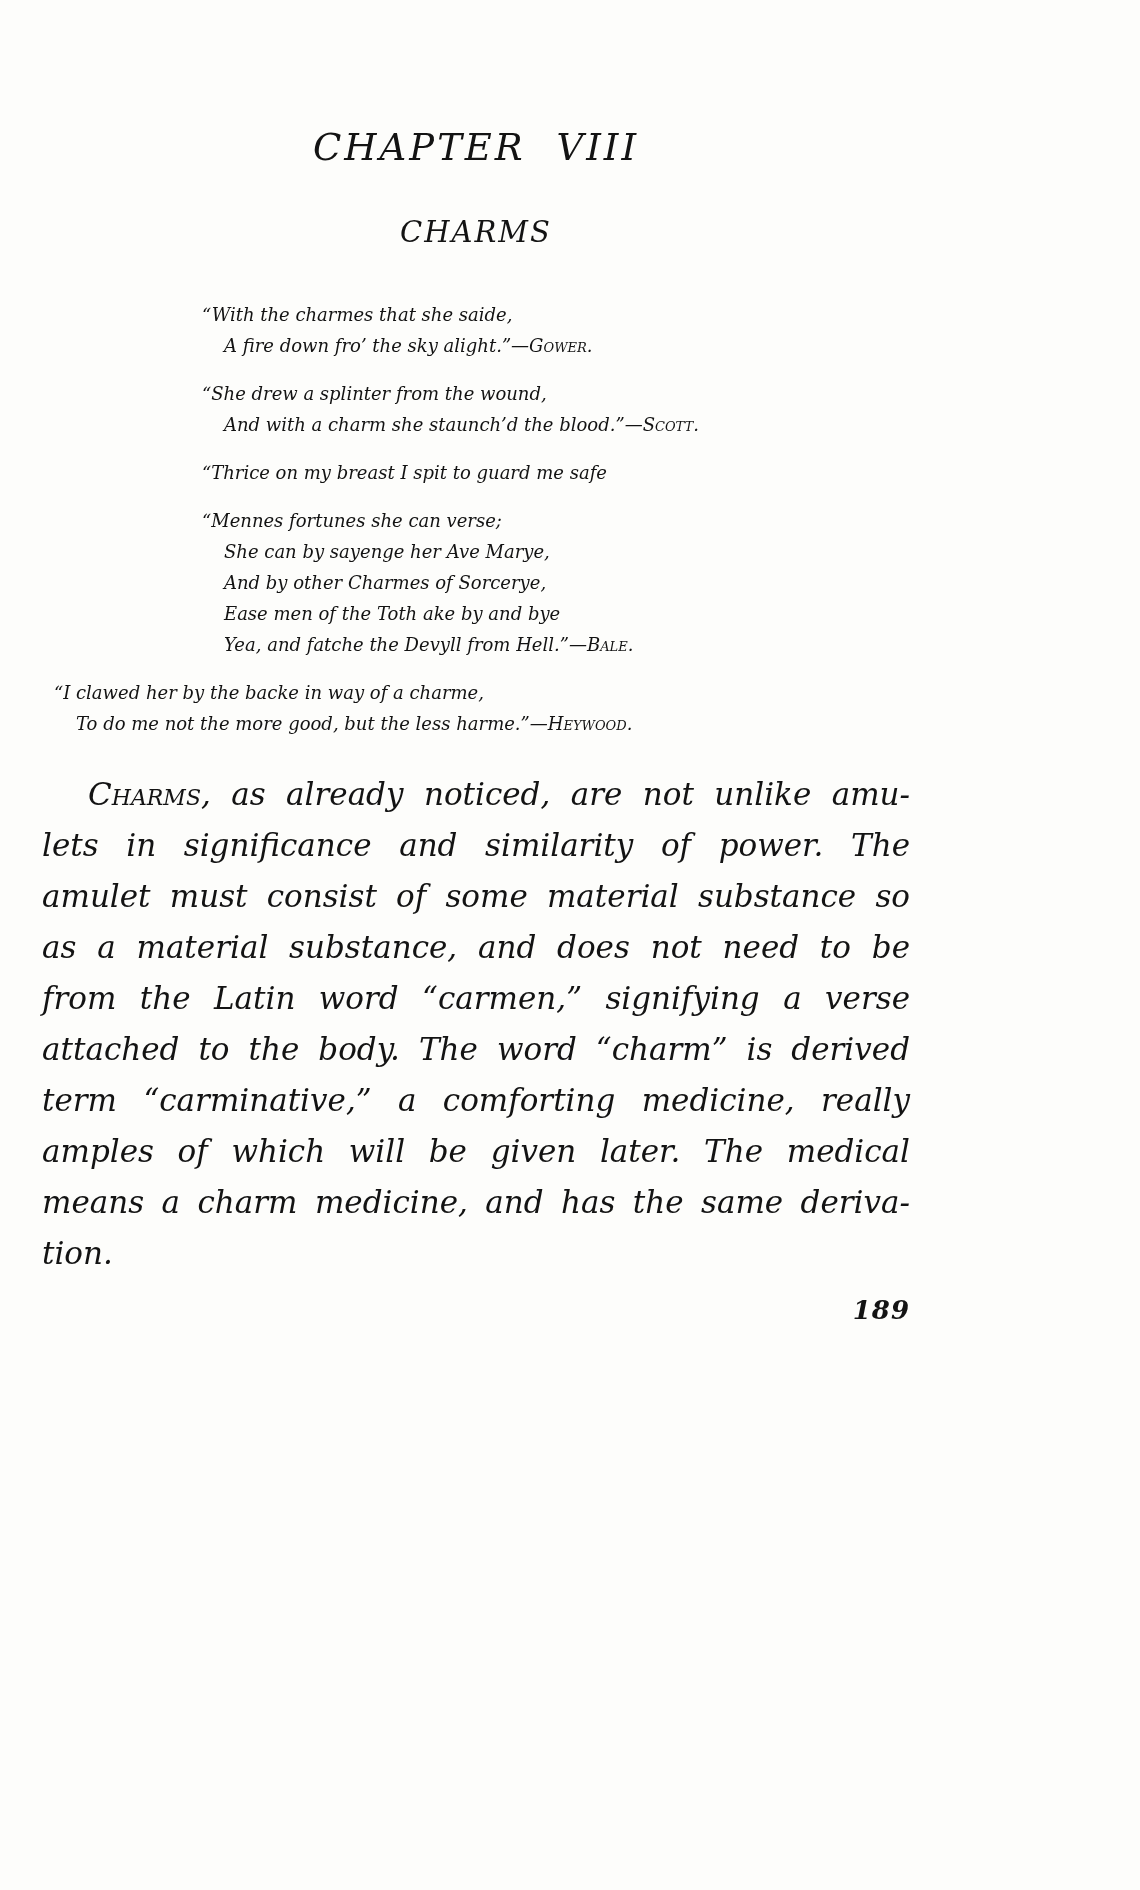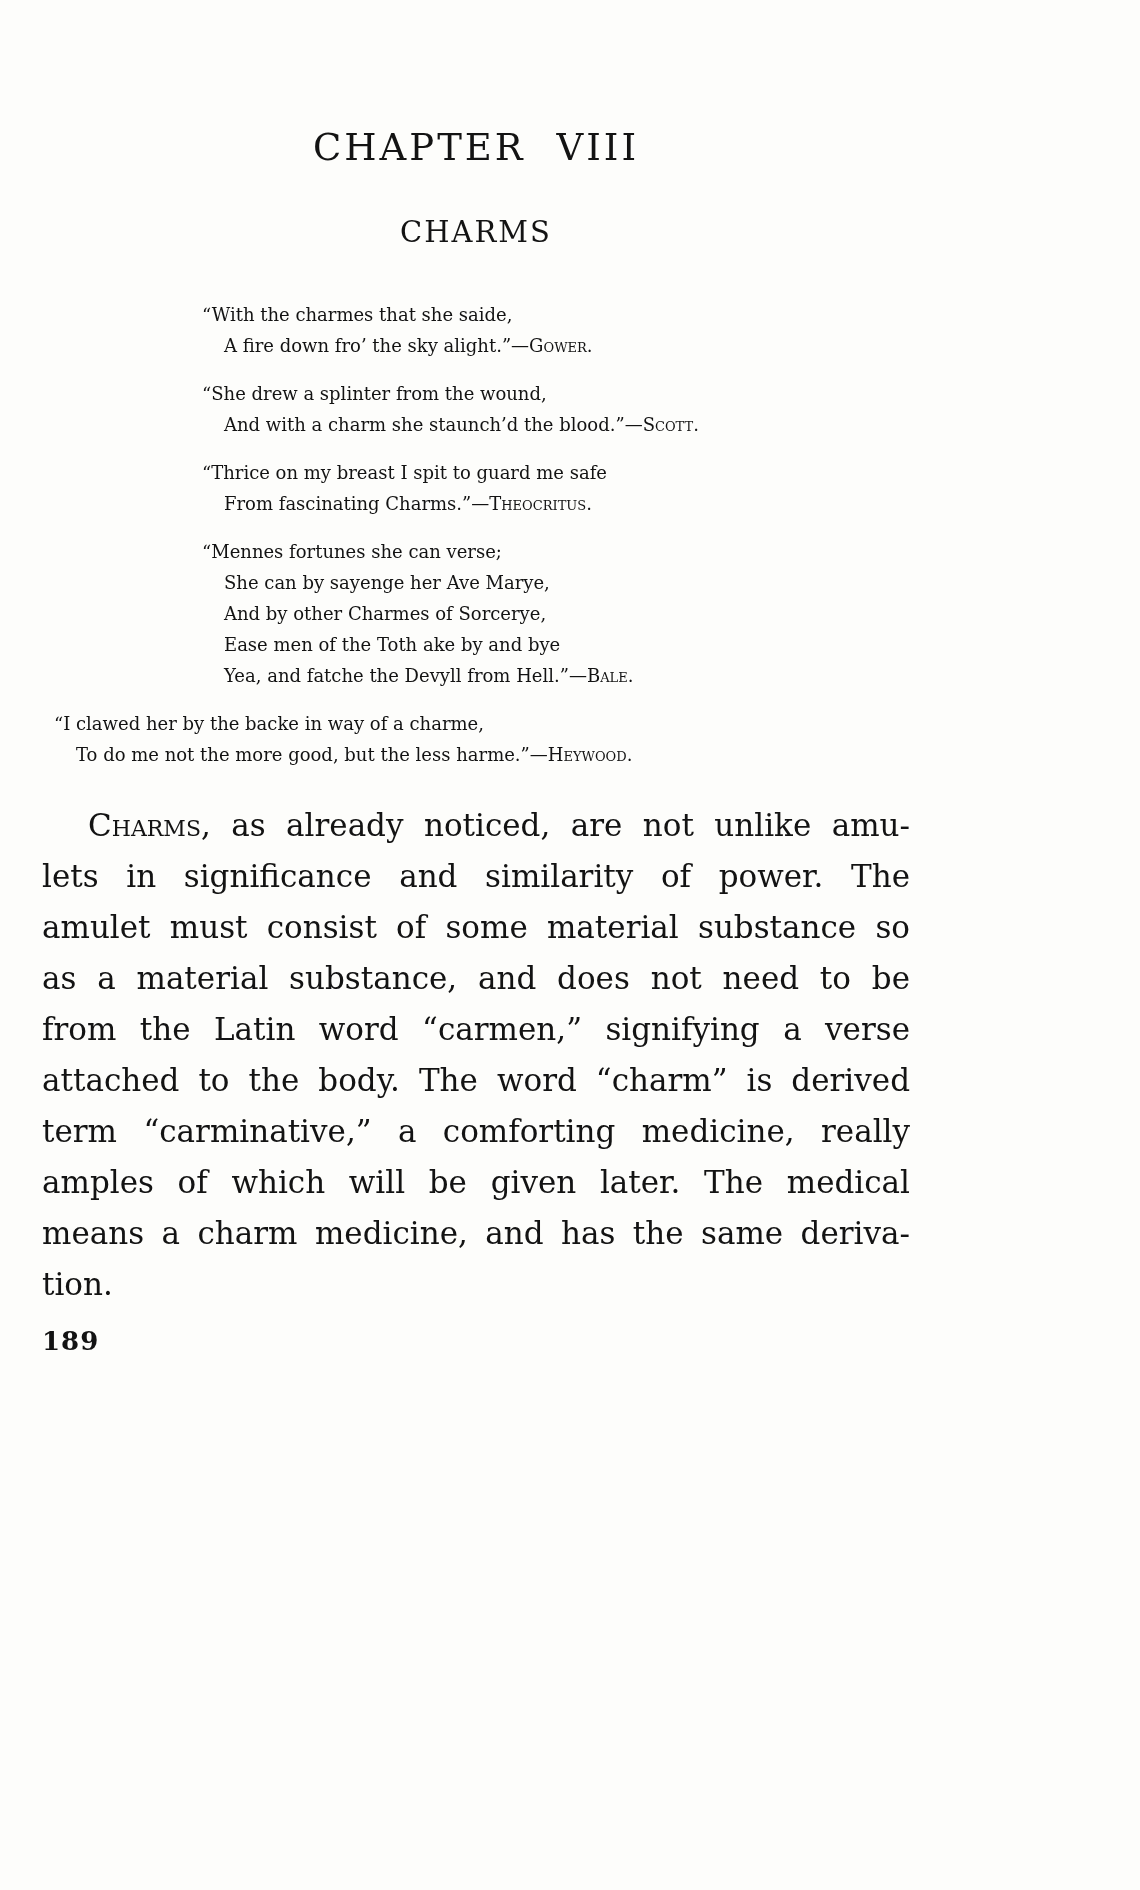--- a/index.html
+++ b/index.html
@@ -13,20 +13,21 @@
     color: #131313;
     font-family: "DejaVu Serif", "Liberation Serif", serif;
     overflow: hidden;
     position: relative;
   }
   .content {
     box-sizing: border-box;
     padding-top: 126px;
     margin-left: 42px;
     width: 868px;
+    font-style: italic;
   }
   .chapter-heading {
     text-align: center;
     font-size: 37px;
     letter-spacing: 3px;
     word-spacing: 16px;
     margin-bottom: 46px;
   }
   .section-heading {
     text-align: center;
@@ -61,21 +62,21 @@
     text-align-last: justify;
   }
   .body-line.indent {
     padding-left: 46px;
   }
   .body-line.last {
     text-align: justify;
     text-align-last: left;
   }
   .page-number {
-    text-align: left;
+    text-align: right;
     font-size: 26px;
     font-weight: bold;
     letter-spacing: 1px;
     margin-top: 16px;
   }
 </style>
 </head>
 <body>
 
 <div class="content">
@@ -87,21 +88,20 @@
       <div class="epigraph">
         <div class="epigraph-line first">“With the charmes that she saide,</div>
         <div class="epigraph-line cont">A fire down fro’ the sky alight.”—<span class="sc">Gower</span>.</div>
       </div>
       <div class="epigraph">
         <div class="epigraph-line first">“She drew a splinter from the wound,</div>
         <div class="epigraph-line cont">And with a charm she staunch’d the blood.”—<span class="sc">Scott</span>.</div>
       </div>
       <div class="epigraph">
         <div class="epigraph-line first">“Thrice on my breast I spit to guard me safe</div>
-        <div class="epigraph-line cont">From fascinating Charms.”—<span class="sc">Theocritus</span>.</div>
       </div>
       <div class="epigraph">
         <div class="epigraph-line first">“Mennes fortunes she can verse;</div>
         <div class="epigraph-line cont">She can by sayenge her Ave Marye,</div>
         <div class="epigraph-line cont">And by other Charmes of Sorcerye,</div>
         <div class="epigraph-line cont">Ease men of the Toth ake by and bye</div>
         <div class="epigraph-line cont">Yea, and fatche the Devyll from Hell.”—<span class="sc">Bale</span>.</div>
       </div>
       <div class="epigraph wide">
         <div class="epigraph-line first">“I clawed her by the backe in way of a charme,</div>

